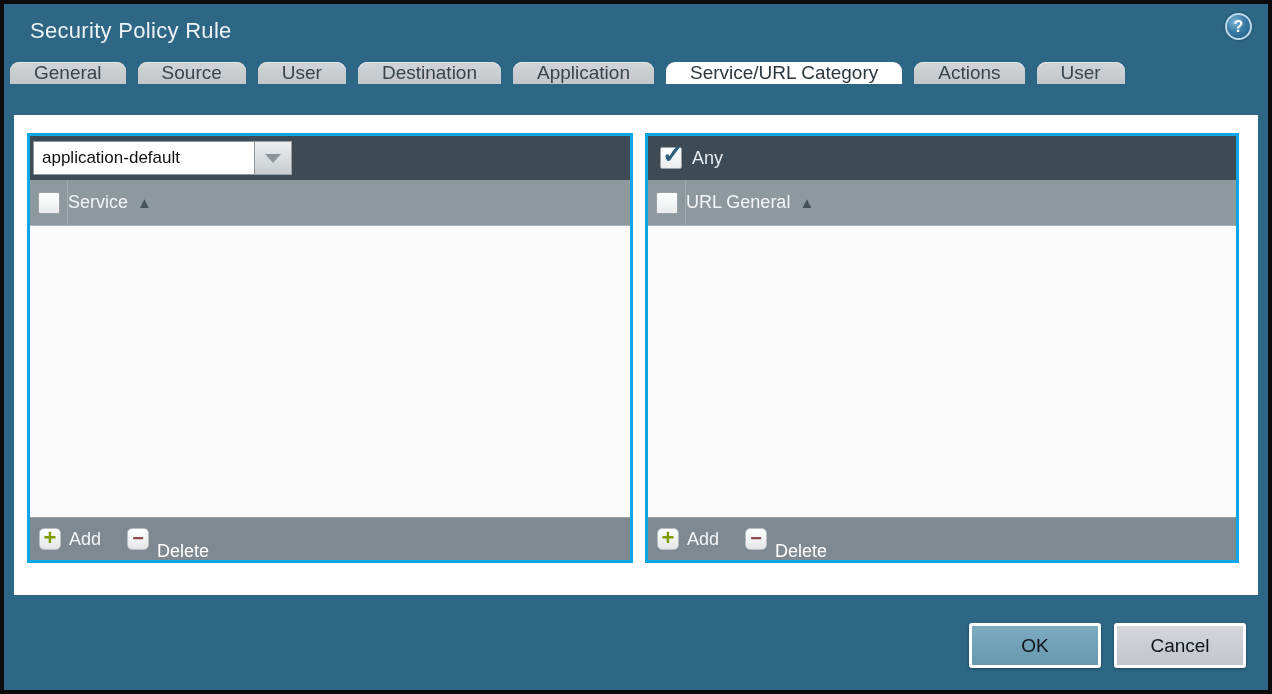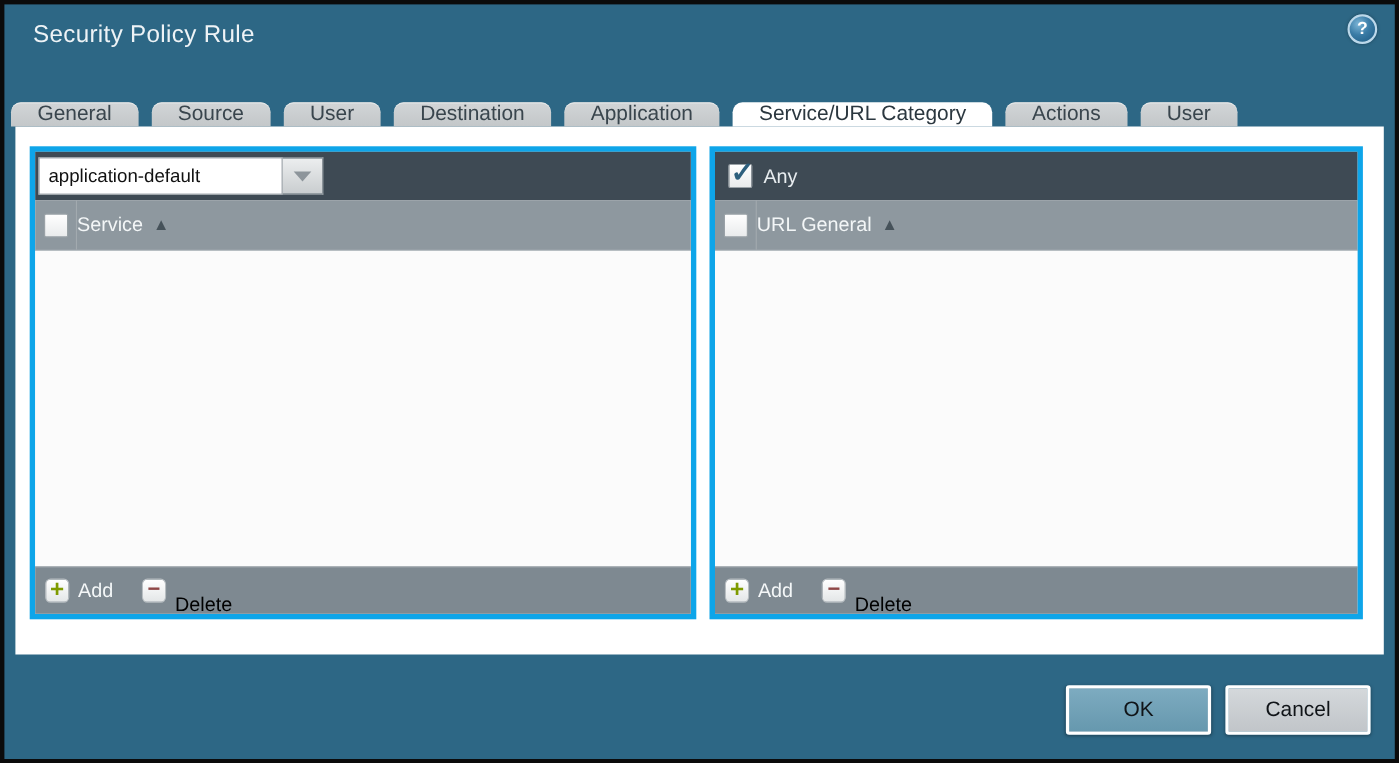--- a/index.html
+++ b/index.html
@@ -26,21 +26,21 @@
     background: radial-gradient(circle at 35% 30%, #7db6d8 0%, #3a7ca6 45%, #1c5880 100%);
     border: 2px solid #bcd8ea;
     color: #ffffff; font-size: 16px; font-weight: bold;
     display: flex; align-items: center; justify-content: center;
     cursor: pointer;
     box-shadow: 0 0 3px rgba(0,0,0,0.35);
   }
 
   
   .tabs {
-    display: flex; align-items: flex-end;
+    display: flex; align-items: flex-start;
     height: 53px; padding: 0 0 0 6px; gap: 12px;
   }
   .tab {
     background: linear-gradient(#d2d5d7, #c3c7c9);
     border-radius: 9px 9px 0 0;
     color: #39454d; font-size: 19px;
     display: flex; align-items: center; justify-content: center;
     padding: 0 24px;
     cursor: pointer;
     box-shadow: inset 0 1px 0 #e3e6e7;
@@ -57,21 +57,21 @@
     margin: 0 10px;
     height: 480px;
     background: #ffffff;
     display: flex;
     padding: 18px 19px 0 13px;
     gap: 12px;
   }
   .panel {
     height: 430px;
     display: flex; flex-direction: column;
-    border: 5px solid #0ea5e9;
+    border: 3px solid #0ea5e9;
     background: #fbfbfb;
   }
   .panel.left { width: 606px; }
   .panel.right { flex: 1; }
 
   .panel-toolbar {
     height: 44px; flex: 0 0 44px;
     background: #3e4a54;
     display: flex; align-items: center;
     padding-left: 3px;
@@ -153,21 +153,21 @@
     background: linear-gradient(#ffffff, #e3e6e7);
     border: 1px solid #b7bdc1;
     border-radius: 5px;
     display: flex; align-items: center; justify-content: center;
     font-weight: bold; line-height: 1;
   }
   .plus-glyph { color: #7f9b00; font-size: 22px; margin-top: -2px; }
   .minus-glyph { color: #8f4747; font-size: 20px; margin-top: -3px; }
   .footer-btn .btn-label { color: #f4f7f8; font-size: 18px; }
   .footer-btn.disabled { cursor: default; }
-  .footer-btn.disabled .btn-label { color: #000000; margin-top: 25px; }
+  .footer-btn.disabled .btn-label { color: #ffffff; margin-top: 25px; }
 
   
   .actions {
     display: flex; justify-content: flex-end;
     gap: 13px;
     margin: 28px 22px 0 0;
   }
   .action-btn {
     width: 132px; height: 45px;
     border-radius: 3px;

